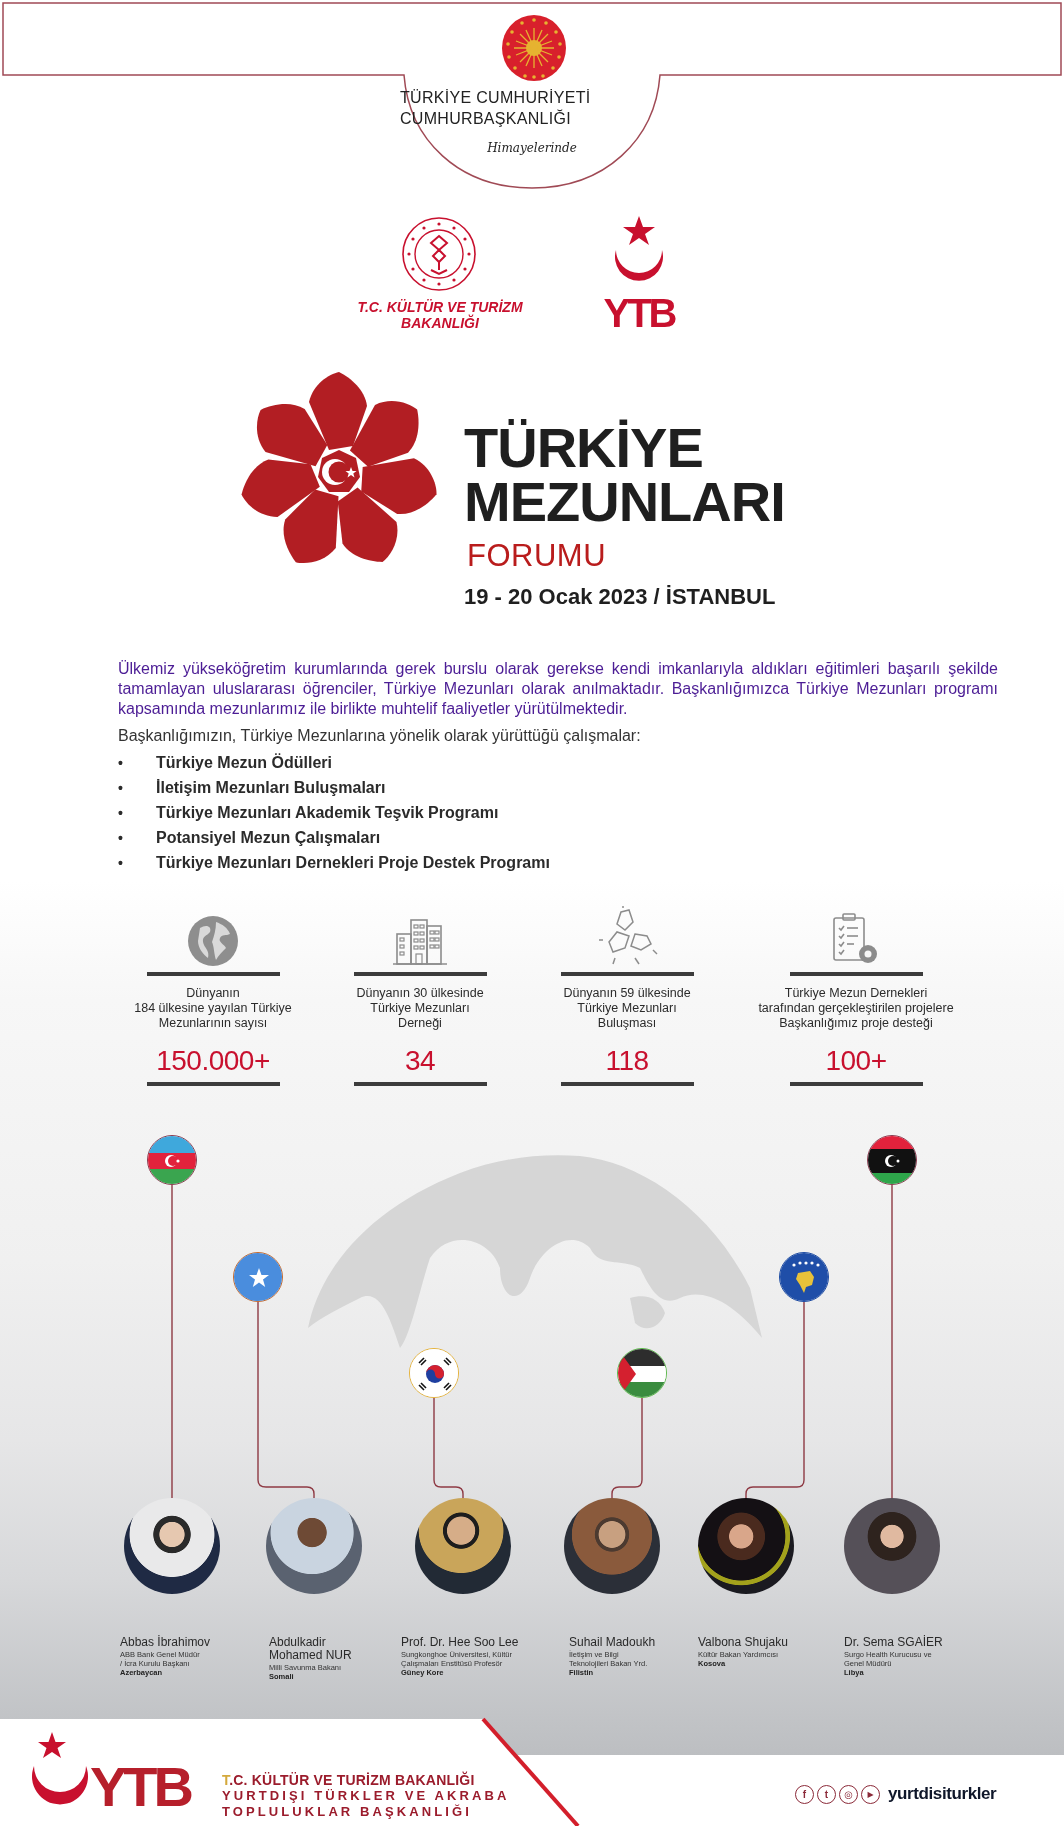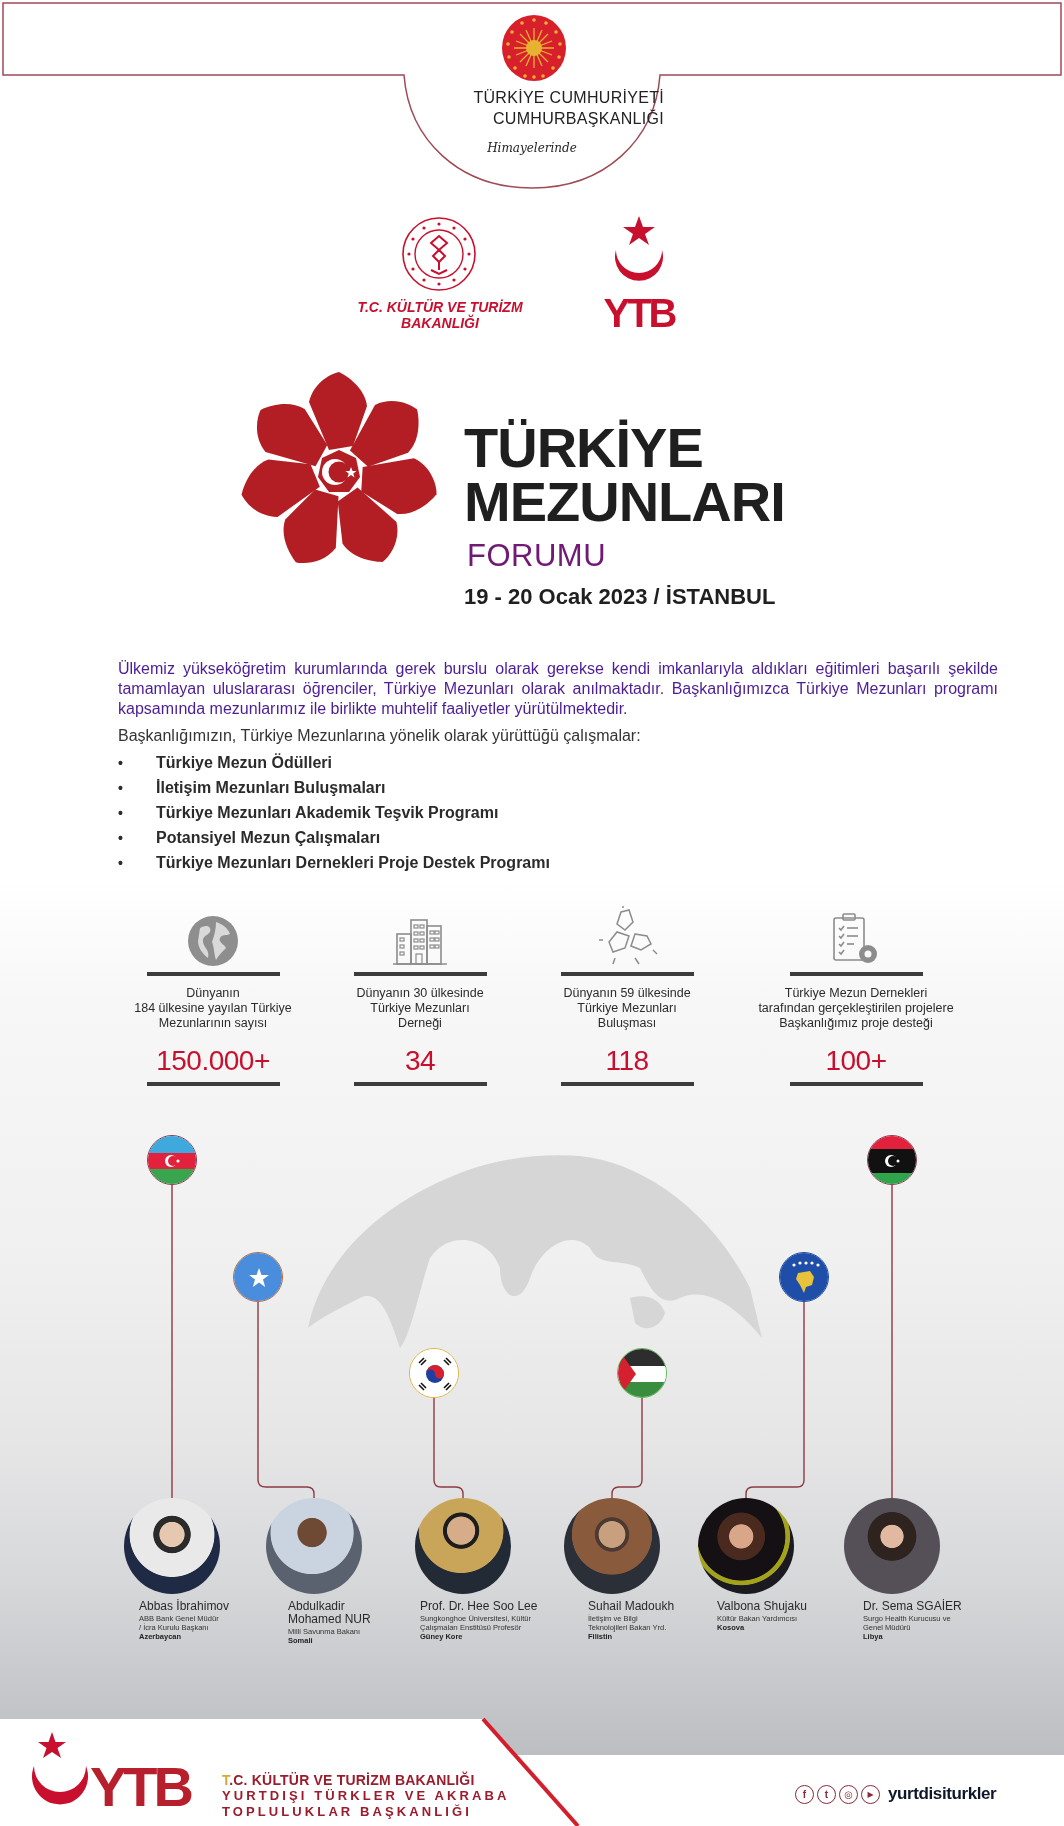--- a/index.html
+++ b/index.html
@@ -2,36 +2,36 @@
 <html><head>
 <meta charset="utf-8">
 <style>
   * { box-sizing: border-box; margin: 0; padding: 0; }
   html, body { width: 1064px; height: 1826px; overflow: hidden; background: #ffffff; }
   body { position: relative; font-family: "Liberation Sans", "DejaVu Sans", sans-serif; color: #2a2a2a; }
 
   
   .hdr-svg { position: absolute; left: 0; top: 0; }
   .emblem { position: absolute; left: 501px; top: 14px; width: 66px; height: 68px; }
-  .hdr-line1, .hdr-line2 { position: absolute; left: 400px; width: 264px; text-align: right; font-size: 16px; color: #222; letter-spacing: 0.3px; }
+  .hdr-line1, .hdr-line2 { position: absolute; left: 400px; width: 264px; text-align: left; font-size: 16px; color: #222; letter-spacing: 0.3px; }
   .hdr-line1 { top: 89px; }
   .hdr-line2 { top: 110px; }
   .hdr-script { position: absolute; left: 400px; width: 264px; top: 141px; text-align: center; font-family: "DejaVu Serif", serif; font-style: italic; font-size: 12px; color: #222; }
 
   
   .ktb-seal { position: absolute; left: 401px; top: 216px; width: 76px; height: 76px; }
   .ktb-text { position: absolute; left: 340px; width: 200px; top: 299px; text-align: center; font-size: 14px; font-weight: bold; color: #c8102e; line-height: 16px; font-style: italic; }
   .ytb-logo { position: absolute; left: 594px; top: 214px; width: 90px; height: 118px; }
 
   
   .forum-logo { position: absolute; left: 234px; top: 372px; width: 210px; height: 200px; }
   .title-1, .title-2 { position: absolute; left: 464px; font-size: 56px; font-weight: bold; color: #1f1f1f; letter-spacing: -1px; line-height: 56px; }
   .title-1 { top: 420px; }
   .title-2 { top: 474px; }
-  .title-3 { position: absolute; left: 467px; top: 538px; font-size: 31px; color: #701a75; letter-spacing: 0.5px; }
+  .title-3 { position: absolute; left: 467px; top: 538px; font-size: 31px; color: #b91c1c; letter-spacing: 0.5px; }
   .title-date { position: absolute; left: 464px; top: 584px; font-size: 22px; font-weight: bold; color: #1f1f1f; }
 
   
   .intro { position: absolute; left: 118px; top: 659px; width: 880px; font-size: 16px; line-height: 20px; color: #4c1d95; text-align: justify; text-align-last: left; }
   .intro-lead { position: absolute; left: 118px; top: 727px; font-size: 16px; color: #333; text-align: center; }
   .bullets { position: absolute; left: 118px; top: 750px; list-style: none; }
   .bullets li { height: 25px; font-size: 16px; font-weight: bold; color: #2b2b2b; display: flex; align-items: center; }
   .bullets li .dot { width: 38px; font-size: 14px; }
 
   
@@ -44,21 +44,21 @@
   .stat .rule { width: 133px; height: 4px; background: #3c3c3c; margin: 4px auto 0; }
   .stat .label { font-size: 12.5px; line-height: 15px; color: #2b2b2b; margin-top: 10px; height: 46px; }
   .stat .value { font-size: 28px; color: #c8102e; margin-top: 13px; height: 32px; line-height: 32px; letter-spacing: -0.5px; }
   .stat .rule2 { width: 133px; height: 4px; background: #3c3c3c; margin: 5px auto 0; }
 
   
   .map { position: absolute; left: 300px; top: 1148px; width: 470px; height: 215px; }
   .wires { position: absolute; left: 0; top: 0; }
   .flag { position: absolute; width: 50px; height: 50px; border-radius: 50%; overflow: hidden; border: 1.5px solid #8a3b50; }
   .portrait { position: absolute; width: 96px; height: 96px; border-radius: 50%; overflow: hidden; }
-  .person { position: absolute; width: 150px; top: 1600px; margin-left: 19px; }
+  .person { position: absolute; width: 150px; top: 1636px; }
   .person .name { font-size: 12px; color: #2a2a2a; line-height: 13px; }
   .person .role { font-size: 7.5px; color: #333; line-height: 9px; margin-top: 1px; }
   .person .country { font-size: 7.5px; font-weight: bold; color: #222; line-height: 10px; }
 
   
   .footer-svg { position: absolute; left: 0; top: 1700px; }
   .f-ytb { position: absolute; left: 28px; top: 1732px; width: 180px; height: 84px; }
   .f-text { position: absolute; left: 222px; top: 1756px; }
   .f-text .l1 { font-size: 14px; font-weight: bold; color: #9b1c2c; letter-spacing: 0.2px; margin-top: 16px; }
   .f-text .l1 .t { color: #d4a93c; }

